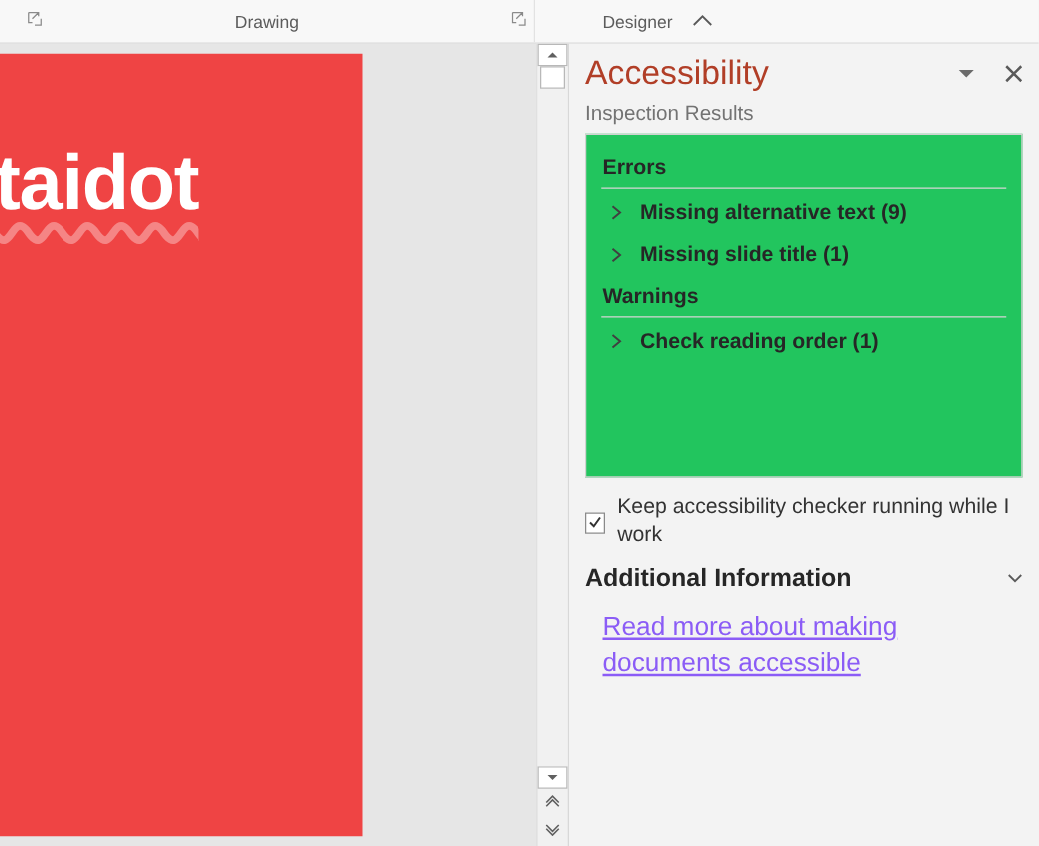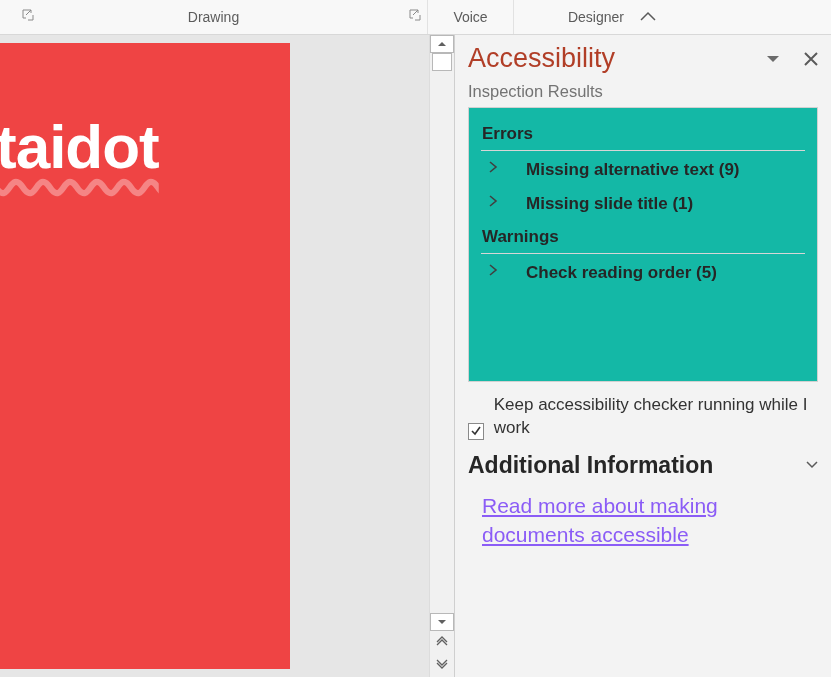--- a/index.html
+++ b/index.html
@@ -18,54 +18,51 @@
 .vbtn{height:18px;background:#fff;border:1px solid #b8b8b8;display:flex;align-items:center;justify-content:center}
 .vbtn svg,.nav-btn svg,.chev-btn svg,.chev svg{display:block}
 .vtrack{flex:1;background:#f1f1f1;position:relative}
 .vthumb{position:absolute;left:2px;right:2px;top:0;height:18px;background:#fff;border:1px solid #b8b8b8}
 .nav-btn{height:21px;display:flex;align-items:center;justify-content:center}
 .panel{float:left;width:377px;height:642px;background:#f3f3f3;border-left:1px solid #cfcfcf;padding:8px 13px 0 13px;display:flex;flex-direction:column}
 .panel-hdr{display:flex;align-items:center;justify-content:space-between;margin-bottom:8px}
 .panel-title{font-size:27px;color:#b13e27;font-weight:400}
 .panel-icons{display:flex;align-items:center;gap:24px}
 .panel-sub{font-size:16.5px;color:#737373;margin-bottom:6px}
-.results-box{background:#14b8a6;border:1px solid #d1d1d1;min-height:275px;padding:10px 13px 10px 13px}
+.results-box{background:#22c55e;border:1px solid #d1d1d1;min-height:275px;padding:10px 13px 10px 13px}
 .sec-hd{font-size:17px;font-weight:600;color:#262626;margin:6px 0 6px 0}
 .divider{height:1px;background:#d6d6d6;margin:6px -1px 2px -1px}
-.item{display:flex;gap:24px;padding:7px 0 7px 2px}
+.item{display:flex;align-items:center;gap:10px;padding:7px 0 7px 2px}
 .chev{width:18px;display:flex;justify-content:center;cursor:pointer}
 .item-lbl{font-size:17px;font-weight:600;color:#262626}
-.chk-row{display:flex;align-items:flex-end;gap:10px;padding:12px 0 6px 0}
+.chk-row{display:flex;align-items:center;gap:10px;padding:12px 0 6px 0}
 .chkbx{width:17px;height:17px;border:1px solid #8a8a8a;background:#fff;display:flex;align-items:center;justify-content:center;margin-top:3px}
 .chk-label{font-size:17px;color:#333;line-height:1.35}
 .addl{display:flex;align-items:center;justify-content:space-between;padding:6px 0 4px 0}
-.addl-title{font-size:23px;font-weight:600;color:#262626}
+.addl-title{font-size:20px;font-weight:600;color:#262626}
 .link-wrap{padding:8px 0 0 14px}
 .link{color:#8b5cf6;font-size:21px;text-decoration:underline;line-height:1.4;cursor:pointer}
 .chev-btn{cursor:pointer}
 </style>
 </head>
 <body>
 
 <div class="ribbon-row">
   <div class="rib-group wide rib-wrap-big" style="width:428px;justify-content:center">
     <span class="dlb" style="left:22px;right:auto">
       <svg width="12" height="12">
           <path d="M1 1 H9 V4 M9 1 L4 6 M1 1 V9 H4 M6 11 H11 V6" stroke="#8a8a8a" fill="none" stroke-width="1"></path>
         </svg>
     </span>
     <span>Drawing</span>
     <span class="dlb">
       <svg width="12" height="12">
           <path d="M1 1 H9 V4 M9 1 L4 6 M1 1 V9 H4 M6 11 H11 V6" stroke="#8a8a8a" fill="none" stroke-width="1"></path>
         </svg>
     </span>
-  </div>
-  <div class="rib-group" style="width:86px;justify-content:center;padding:0">
-    <span>Voice</span>
   </div>
   <div class="rib-group" style="width:110px;justify-content:flex-end;padding:0;border-right:none">
     <span>Designer</span>
   </div>
   <div class="collapse-wrap">
     <svg width="18" height="12">
         <path d="M2 9 L9 2 L16 9" stroke="#5a5a5a" stroke-width="1.5" fill="none"></path>
       </svg>
   </div>
 </div>
@@ -139,21 +136,21 @@
       <span class="item-lbl">Missing slide title (1)</span>
     </div>
     <div class="sec-hd" style="">Warnings</div>
     <div class="divider"></div>
     <div class="item">
       <span class="chev">
           <svg width="10" height="14">
             <path d="M2 2 L8 7 L2 12" stroke="#404040" stroke-width="1.6" fill="none"></path>
           </svg>
         </span>
-      <span class="item-lbl">Check reading order (5)</span>
+      <span class="item-lbl">Check reading order (1)</span>
     </div>
   </div>
 
   <div class="chk-row">
     <span class="chkbx">
       <svg width="12" height="12">
           <path d="M2 6 L5 9 L10 2" stroke="#333" stroke-width="1.6" fill="none"></path>
         </svg>
     </span>
     <span class="chk-label">Keep accessibility checker running while I work</span>

